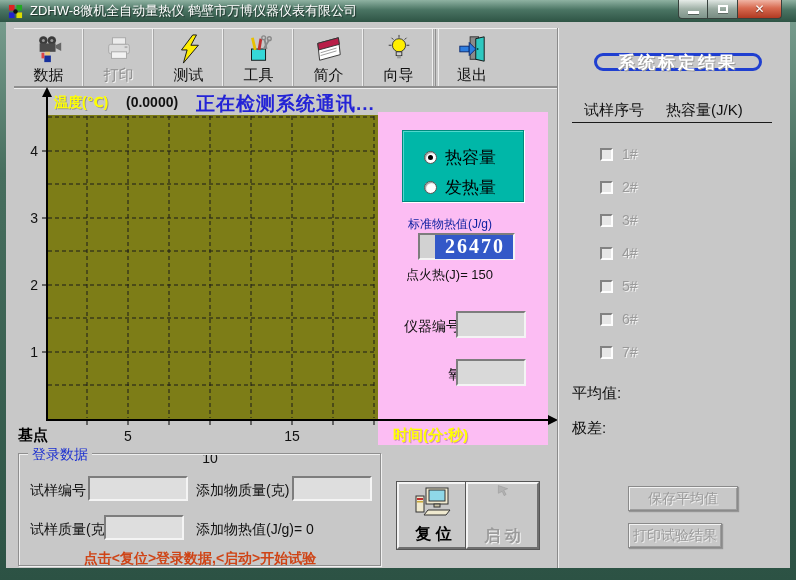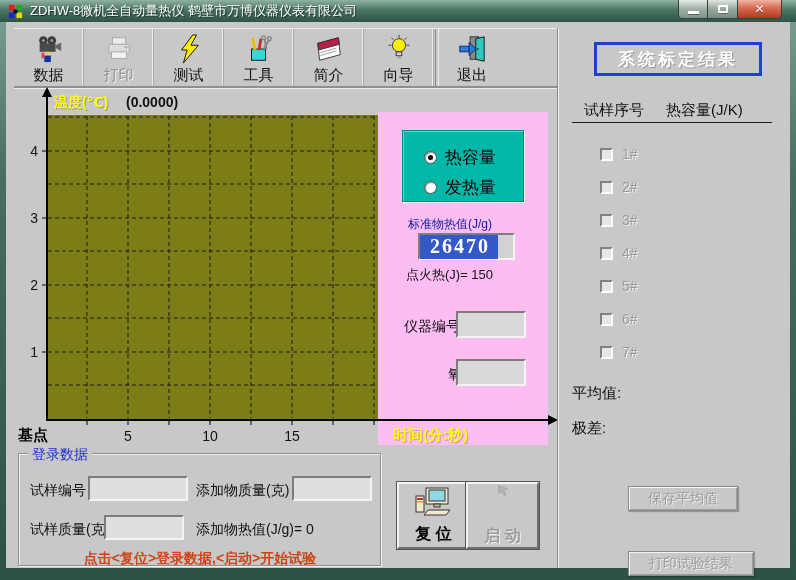--- a/index.html
+++ b/index.html
@@ -46,21 +46,21 @@
              box-shadow:inset 1px 1px 0 #4fd8cc, 1px 1px 0 #fff; }
   .radio-row { position:absolute; display:flex; align-items:center; gap:8px; }
   .radio { width:13px; height:13px; border-radius:50%; background:#fff;
            border:1px solid #555; box-shadow:inset 1px 1px 1px #999; position:relative; }
   .radio.checked::after { content:""; position:absolute; left:3px; top:3px; width:5px; height:5px; border-radius:50%; background:#000; }
   .radio-label { font-size:17px; color:#000; }
   .pp-label { position:absolute; font-size:12px; color:#0b1fa0; }
   .pp-small { position:absolute; font-size:13px; color:#111; }
   .field { position:absolute; background:#d9d9d9; border-top:2px solid #7d7d7d; border-left:2px solid #7d7d7d;
            border-bottom:2px solid #f4f4f4; border-right:2px solid #f4f4f4; }
-  .selfield { display:flex; align-items:center; background:#d2d2d2; }
+  .selfield { display:flex; align-items:center; background:#d2d2d2;justify-content:flex-end; }
   .selfield .sel { background:#3358c8; color:#fff; font-weight:bold; font-size:20px; font-family:"Liberation Serif","DejaVu Serif",serif;
                    padding:0 8px 1px 10px; letter-spacing:2px; }
   
   .vsep { position:absolute; border-left:1px solid #8b8b8b; border-right:1px solid #efefef; }
   .sb-titlebox { position:absolute; border:3px solid #1f3fd0; display:flex; align-items:center; justify-content:center; }
   .sb-title { color:#fff; font-weight:bold; font-size:17px; letter-spacing:3px; text-shadow:1px 1px 0 #9a9a9a; }
   .sb-col { position:absolute; font-size:15px; color:#111; }
   .sb-rule { position:absolute; height:1px; background:#1a1a1a; }
   .chk-row { position:absolute; display:flex; align-items:center; gap:9px; }
   .chk { width:13px; height:13px; background:#e6e6e6; border-top:2px solid #828282; border-left:2px solid #828282;
@@ -203,29 +203,30 @@
     </div>
     <div class="hline" style="left:8px; top:65px; width:544px;"></div>
 
   </div>
 
   <div class="plot" style="left:47px; top:115px; width:331px; height:305px;"></div>
   <div class="pink" style="left:378px; top:112px; width:170px; height:333px;"></div>
 
   <span class="ylab" style="left:54px; top:94px;">温度(℃)</span>
   <span class="curval" style="left:126px; top:94px;">(0.0000)</span>
+  <span class="status" style="left:196px; top:91px;">正在检测系统通讯...</span>
 
   <span class="ytick" style="left:24px; top:143px;">4</span>
   <span class="ytick" style="left:24px; top:210px;">3</span>
   <span class="ytick" style="left:24px; top:277px;">2</span>
   <span class="ytick" style="left:24px; top:344px;">1</span>
 
   <span class="origin" style="left:18px; top:426px;">基点</span>
   <span class="xtick" style="left:116px; top:428px;">5</span>
-  <span class="xtick" style="left:198px; top:428px;">10</span>
+  <span class="xtick" style="left:198px; top:450px;">10</span>
   <span class="xtick" style="left:280px; top:428px;">15</span>
   <span class="xlab" style="left:393px; top:426px;">时间(分:秒)</span>
 
   <svg class="axes" width="796" height="580">
     <g stroke="#1a1a1a" stroke-width="1" stroke-dasharray="4 3">
       <line x1="48" y1="117" x2="377" y2="117"></line>
         <line x1="48" y1="151" x2="377" y2="151"></line>
       <line x1="48" y1="184" x2="377" y2="184"></line>
         <line x1="48" y1="218" x2="377" y2="218"></line>
       <line x1="48" y1="251" x2="377" y2="251"></line>
@@ -280,21 +281,21 @@
   </div>
   <span class="pp-small" style="left:406px; top:266px;">点火热(J)= 150</span>
 
   <span class="pp-small" style="left:404px; top:318px; font-size:14px;">仪器编号</span>
   <div class="field" style="left:456px; top:311px; width:70px; height:27px;"></div>
   <span class="pp-small" style="left:404px; top:366px; font-size:14px;margin-left:44px;">氧弹编号</span>
   <div class="field" style="left:456px; top:359px; width:70px; height:27px;"></div>
 
   <div class="vsep" style="left:557px; top:28px; height:540px;"></div>
 
-  <div class="sb-titlebox" style="left:594px; top:42px; width:168px; height:34px;">
+  <div class="sb-titlebox" style="left:594px; top:53px; width:168px; height:18px;border-radius:14px;">
     <span class="sb-title">系统标定结果</span>
   </div>
   <span class="sb-col" style="left:584px; top:101px;">试样序号</span>
   <span class="sb-col" style="left:666px; top:101px;">热容量(J/K)</span>
   <div class="sb-rule" style="left:572px; top:122px; width:200px;"></div>
 
   <div class="chk-row" style="left:600px; top:146px;">
     <span class="chk"></span>
     <span class="chk-label">1#</span>
   </div>
@@ -322,21 +323,21 @@
     <span class="chk"></span>
     <span class="chk-label">7#</span>
   </div>
 
   <span class="sb-stat" style="left:572px; top:384px;">平均值:</span>
   <span class="sb-stat" style="left:572px; top:419px;">极差:</span>
 
   <div class="dis-btn" style="left:628px; top:486px; width:110px; height:25px;">
     <span>保存平均值</span>
   </div>
-  <div class="dis-btn" style="left:628px; top:523px; width:126px; height:25px;margin-top:28px;">
+  <div class="dis-btn" style="left:628px; top:523px; width:94px; height:25px;">
     <span>打印试验结果</span>
   </div>
 
   <div class="groupbox" style="left:18px; top:453px; width:363px; height:113px;"></div>
   <span class="gb-title" style="left:28px; top:446px;">登录数据</span>
 
   <span class="fld-label" style="left:30px; top:482px;">试样编号</span>
   <div class="field" style="left:88px; top:476px; width:100px; height:25px; background:#dedede;"></div>
   <span class="fld-label" style="left:196px; top:482px;">添加物质量(克)</span>
   <div class="field" style="left:292px; top:476px; width:80px; height:25px; background:#dedede;"></div>

